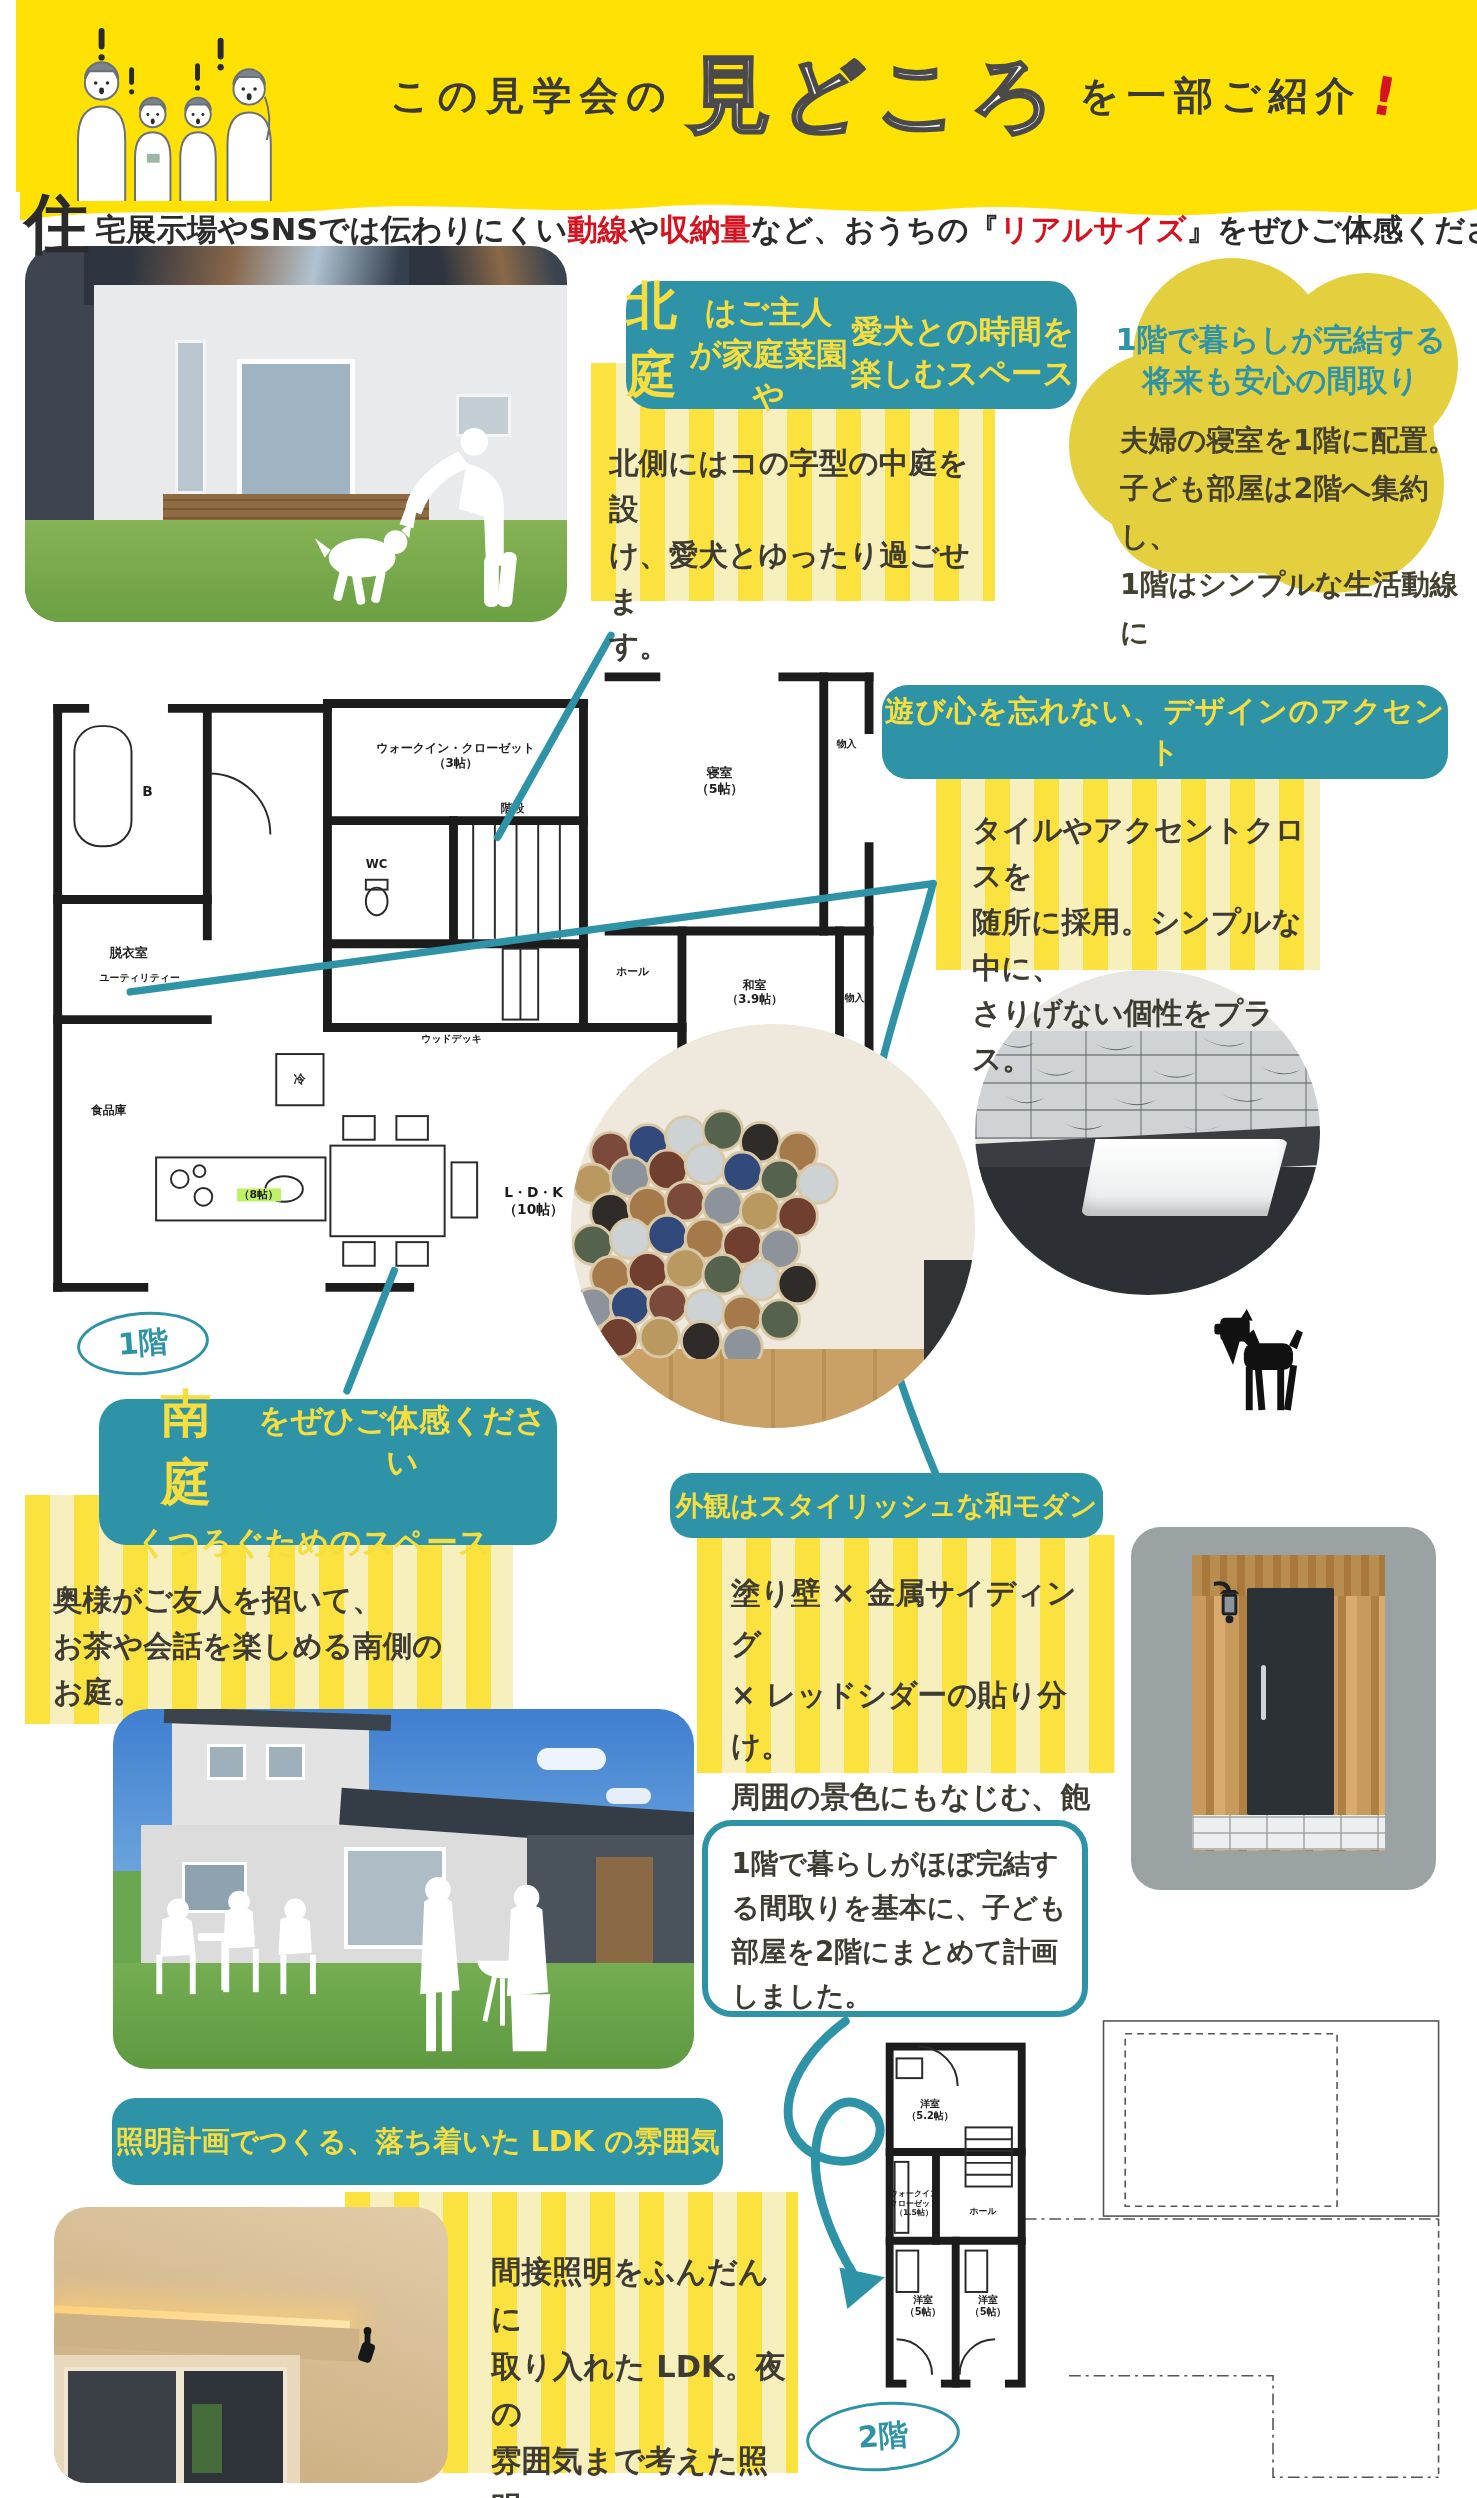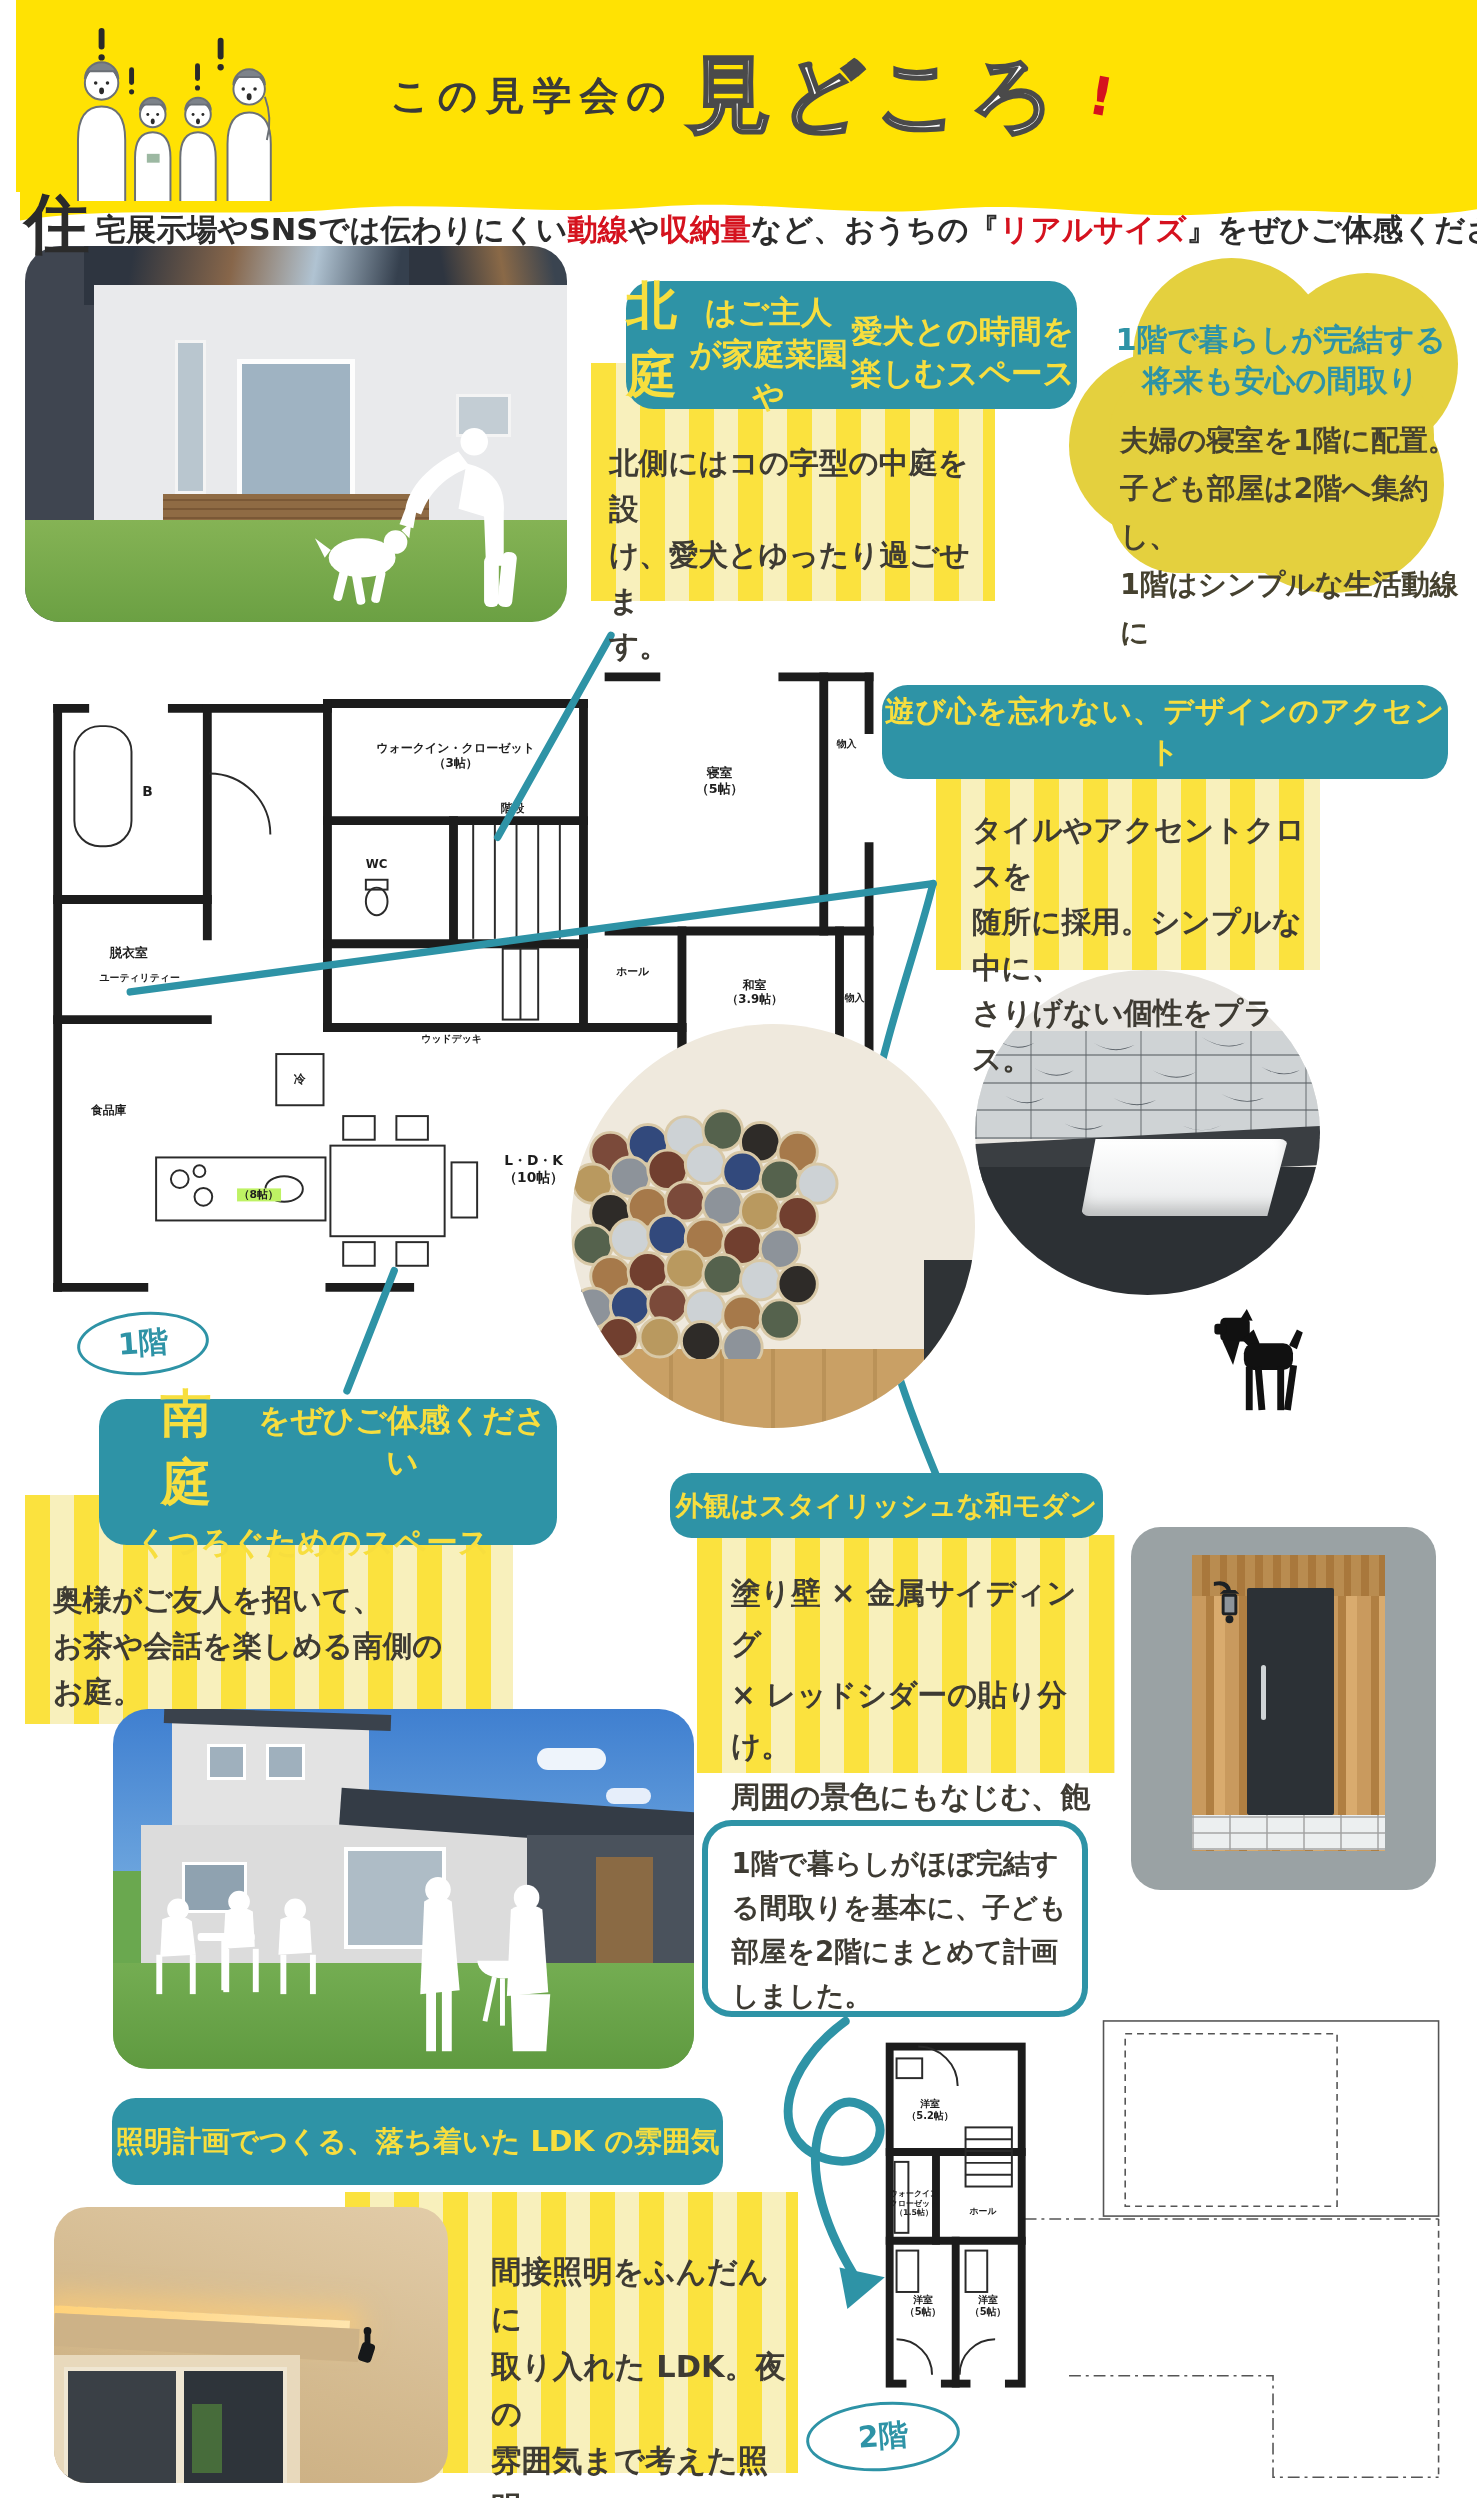--- a/index.html
+++ b/index.html
@@ -123,21 +123,21 @@
     <span class="lbl" style="left:79px;top:504px;font-size:11.8px;">食品庫</span>
     <span class="lbl" style="left:270px;top:473px;font-size:11.8px;">冷</span>
     <span class="lbl" style="left:422px;top:433px;font-size:9.9px;">ウッドデッキ</span>
     <span class="lbl" style="left:603px;top:366px;font-size:10.8px;">ホール</span>
     <span class="lbl" style="left:690px;top:175px;font-size:12.8px;">寝室
 （5帖）</span>
     <span class="lbl" style="left:817px;top:138px;font-size:9.9px;">物入</span>
     <span class="lbl" style="left:725px;top:386px;font-size:11.8px;">和室
 （3.9帖）</span>
     <span class="lbl" style="left:825px;top:392px;font-size:9.9px;">物入</span>
-    <span class="lbl" style="left:504px;top:563px;font-size:13.8px;">L・D・K
+    <span class="lbl" style="left:504px;top:595px;font-size:13.8px;">L・D・K
 （10帖）</span>
     <span class="lbl" style="left:229px;top:589px;font-size:10.8px;background:#bef264;padding:0 2px;">（8帖）</span>
     <span class="lbl" style="left:757px;top:500px;font-size:10.8px;">ホール</span>
     <span class="lbl" style="left:692px;top:552px;font-size:11.8px;">WC</span>
     <span class="lbl" style="left:780px;top:621px;font-size:12.8px;">玄関</span>
     <span class="lbl" style="left:690px;top:662px;font-size:9.9px;">玄関収納</span>
     <span class="lbl" style="left:776px;top:697px;font-size:9.9px;">ポーチ</span>
   </div>
 
   <div class="abs" style="left:867px;top:2014px;width:611px;height:484px;">
@@ -500,20 +500,21 @@
           <circle cx="62.5" cy="71" r="2.6"></circle>
         <rect x="127" y="42" width="5" height="18" rx="2.5"></rect>
           <circle cx="129.5" cy="67" r="2.6"></circle>
         <rect x="150" y="16" width="6" height="22" rx="3"></rect>
           <circle cx="153" cy="46" r="3.2"></circle>
       </g>
     </svg>
     <div class="abs" style="left:374px;top:29.6px;width:1093px;height:133px;display:flex;align-items:center;">
       <span style="font-size:39px;font-weight:bold;color:#3a3a3a;letter-spacing:7.9px;">この見学会の</span>
       <span style="font-size:83px;font-weight:900;color:#ffffff;-webkit-text-stroke:2.5px #4a4a4a;letter-spacing:9.9px;margin:0 13.8px;">見どころ</span>
+      <span style="font-size:39px;font-weight:bold;color:#3a3a3a;letter-spacing:7.9px;">を一部ご紹介</span>
       <span style="font-size:53px;font-weight:900;color:#d5121e;margin-left:9.9px;transform:rotate(10deg);">!</span>
     </div>
   </div>
 
   <div class="abs" style="left:24.6px;top:180px;width:1448px;height:89px;">
     <span style="position:absolute;left:0;top:0;font-size:65px;font-weight:900;color:#2b2b2b;">住</span>
     <div class="abs" style="left:71px;top:29.6px;font-size:30.5px;font-weight:bold;color:#2b2b2b;white-space:nowrap;">
       <span>宅展示場やSNSでは伝わりにくい</span><span style="color:#d5121e;">動線</span><span>や</span><span style="color:#d5121e;">収納量</span><span>など、おうちの</span><span>『</span><span style="color:#d5121e;">リアルサイズ</span><span>』</span><span>をぜひご体感ください</span>
     </div>
   </div>

